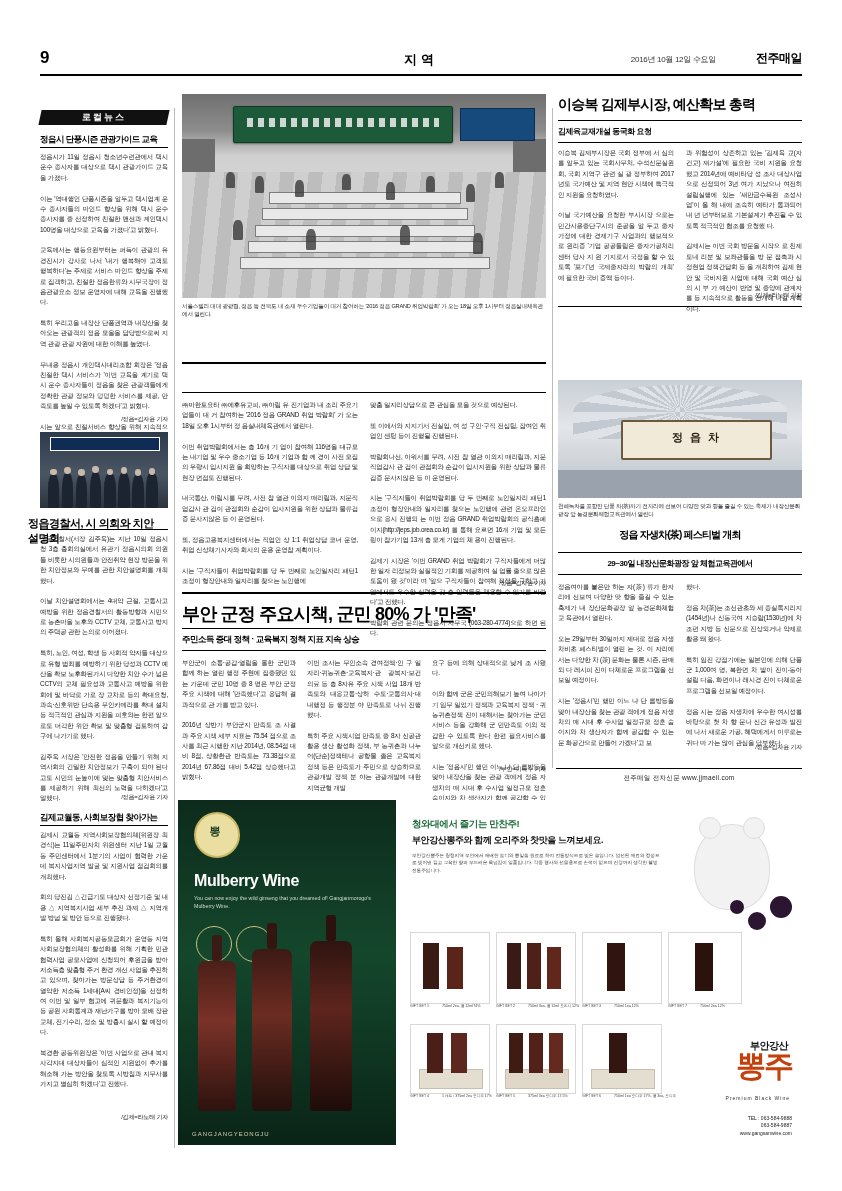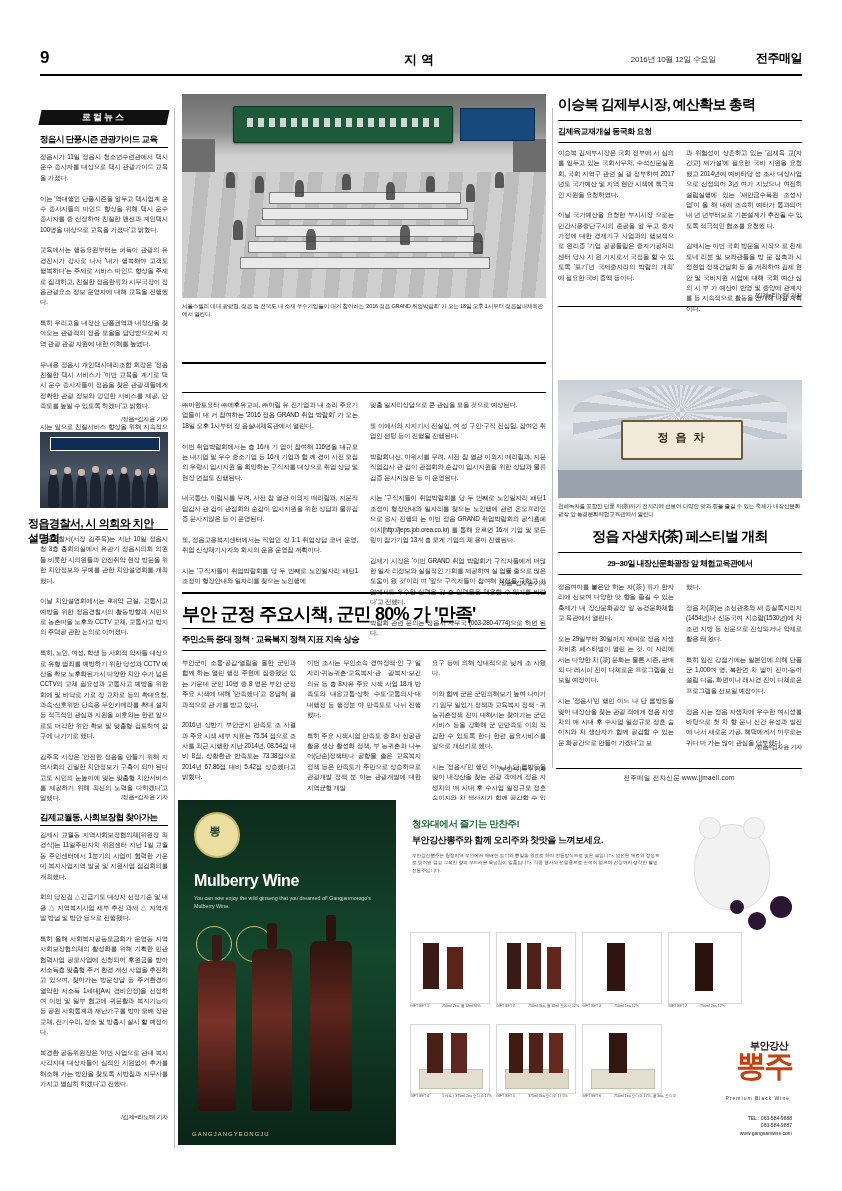--- a/index.html
+++ b/index.html
@@ -61,21 +61,21 @@
   
   .police{background:linear-gradient(#2f3a4a,#4a5664 55%,#2b333d);}
   .police .hdrbar{position:absolute;left:8%;top:6%;width:84%;height:16%;background:#0f2c55;border:1px solid #fff;}
   .police .person{position:absolute;bottom:0;background:#1b2430;border-radius:45% 45% 12% 12%;}
   .police .head{position:absolute;background:#c9b9ab;border-radius:50%;}
 
   
   .tea{background:linear-gradient(#c9cfd6,#e3e6ea 40%,#b9c0c7);}
   .tea .dome{position:absolute;left:6%;top:4%;width:88%;height:46%;border-radius:50% 50% 0 0;
              background:repeating-conic-gradient(from 0deg,#dfe3e8 0deg 6deg,#c3c9d0 6deg 12deg);}
-  .tea .sign{position:absolute;left:26%;top:34%;width:48%;height:30%;background:#f2ead8;border:2px solid #6b5a3e;border-radius:2px;}
+  .tea .sign{position:absolute;left:26%;top:34%;width:48%;height:30%;background:#f2ead8;border:2px solid #6b5a3e;border-radius:2px;padding-left:29px;}
   .tea .signtext{position:absolute;left:0;top:22%;width:100%;text-align:center;font-size:11px;font-weight:bold;color:#2c2216;letter-spacing:2px;}
   .tea .floor{position:absolute;left:0;bottom:0;width:100%;height:24%;background:#9aa3ad;}
 
   
   .ad{position:absolute;left:178px;top:800px;width:624px;height:345px;background:#111;overflow:hidden;}
   .ad .left{position:absolute;left:0;top:0;width:218px;height:345px;background:linear-gradient(#0d2b1c,#14472c 45%,#0a2417);}
   .ad .logo-circ{position:absolute;left:16px;top:12px;width:42px;height:42px;border-radius:50%;background:#eadfa0;border:2px solid #c8b765;}
   .ad .logo-t{position:absolute;left:16px;top:24px;width:42px;text-align:center;font-size:11px;font-weight:bold;color:#1b3a24;}
   .ad .mul{position:absolute;left:16px;top:72px;font-size:16px;font-weight:bold;color:#fff;letter-spacing:-0.4px;}
   .ad .mulsub{position:absolute;left:16px;top:94px;width:190px;font-size:5.3px;line-height:1.55;color:#d6dcd4;}
@@ -264,21 +264,21 @@
 
   <div class="photo tea" style="left:558px;top:380px;width:244px;height:118px;">
     <div class="dome"></div>
     <div class="sign">
         <div class="signtext">정 읍 차</div>
       </div>
     <div class="floor"></div>
   </div>
   <div class="cap" style="left:558px;top:502px;width:244px;">천혜녹차를 포함한 단풍 차(茶)까기 전자리에 선보여 다양한 맛과 향을 즐길 수 있는 축제가 내장산문화광장 앞 농경문화체험교육관에서 열린다</div>
 
-  <div class="h-mid" style="left:558px;top:528px;width:244px;font-size:14px;text-align:center;">정읍 자생차(茶) 페스티벌 개최</div>
+  <div class="h-mid" style="left:558px;top:528px;width:244px;font-size:10px;text-align:center;">정읍 자생차(茶) 페스티벌 개최</div>
   <div class="hr-thin" style="left:558px;top:552px;width:244px;"></div>
   <div class="h-sm" style="left:558px;top:558px;width:244px;font-size:8px;text-align:center;">29~30일 내장산문화광장 앞 체험교육관에서</div>
   <div class="hr-thin" style="left:558px;top:574px;width:244px;"></div>
   <div class="col" style="left:558px;top:582px;width:116px;white-space:pre-line;">정읍여아를 붙은만 하는 자(茶) 류가 한자리에 선보여 다양한 맛 향을 즐길 수 있는 축제가 내 장산문화광장 앞 농경문화체험교 육관에서 열린다.
 
 오는 29일부터 30일까지 제대로 정읍 자생차비초 페스티벌이 열린 는 것. 이 자리에서는 다양한 차 (茶) 문화는 물론 시즌, 판매되 다 레시피 진이 다체로운 프로그램을 선보일 예정이다.
 
 시는 '정읍사'민 행민 이느 냐 단 름방등을 맞아 내장산을 찾는 관광 객에게 정읍 자생차의 매 시대 후 수사업 일정규모 정훈 숨이지와 차 생산자가 함께 공감함 수 있는 문 화공간으로 만들어 가겠다'고 보</div>
   <div class="col" style="left:686px;top:582px;width:116px;white-space:pre-line;">했다.
 

